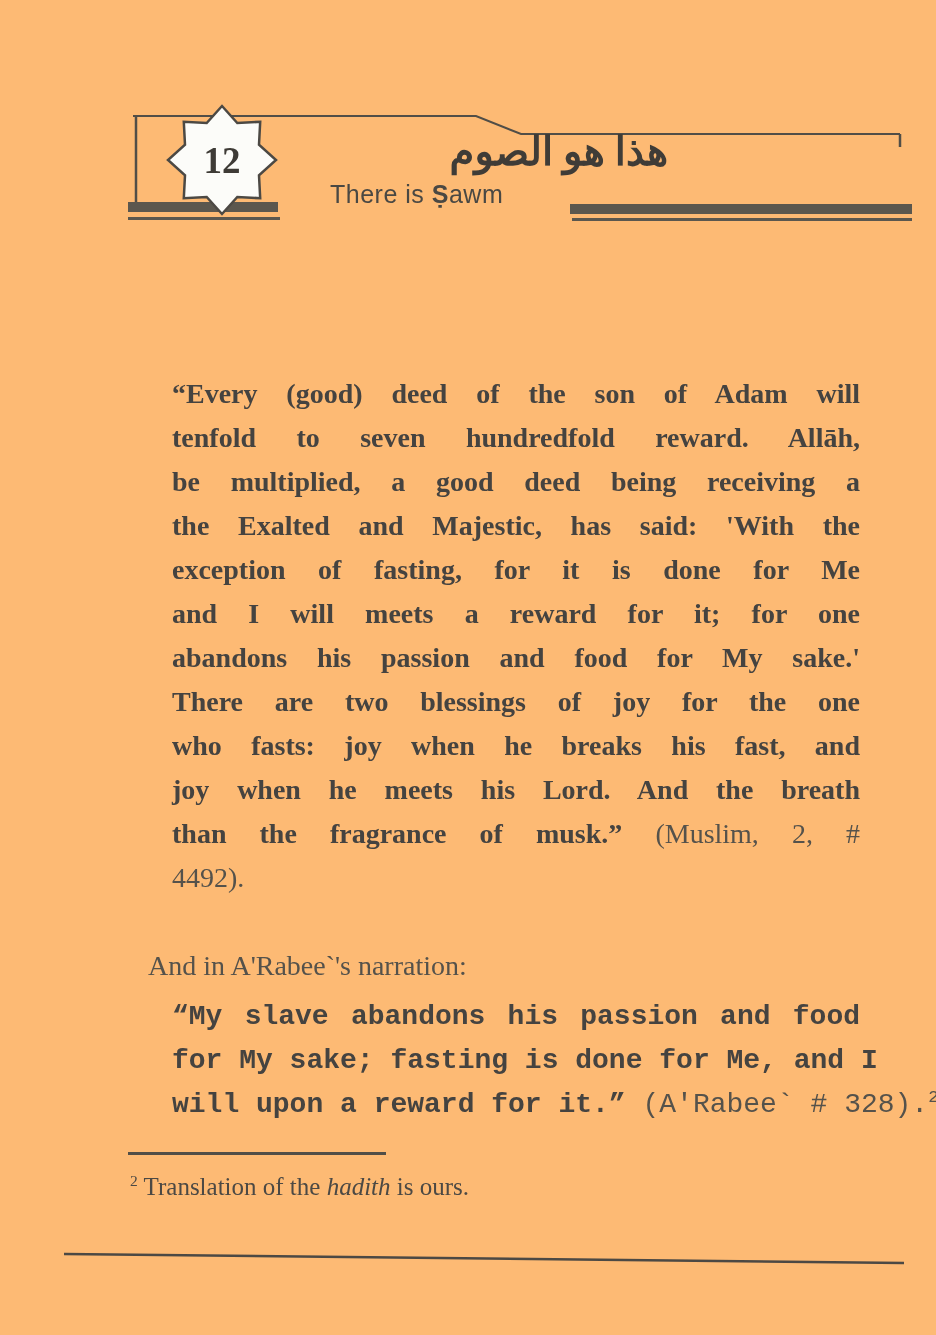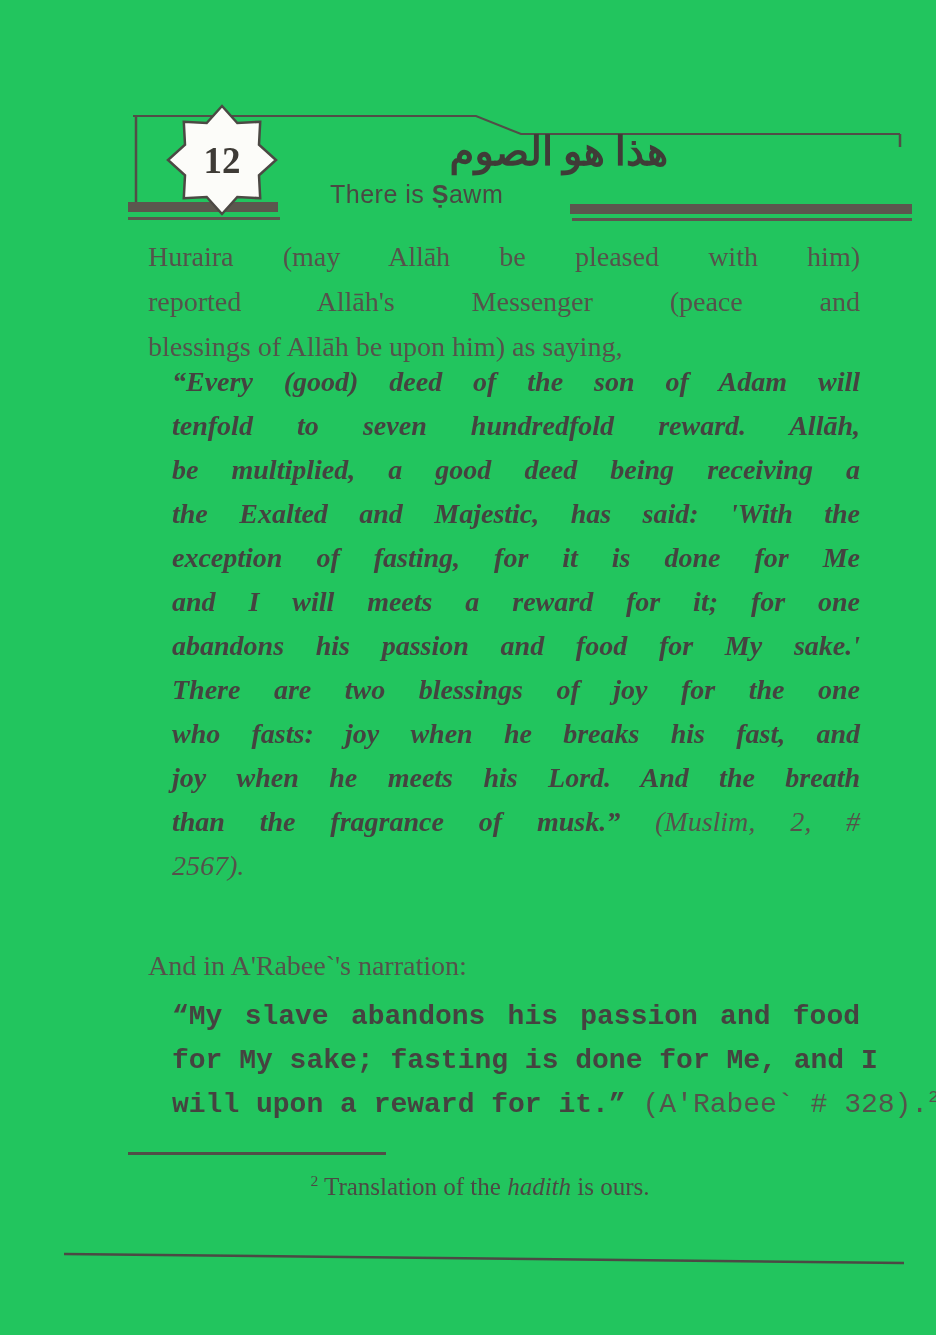--- a/index.html
+++ b/index.html
@@ -1,21 +1,21 @@
 <!DOCTYPE html>
 <html><head>
 <meta charset="utf-8">
 <style>
   html, body { margin: 0; padding: 0; background: #e8e8e6; }
   .page {
     position: relative;
     width: 936px;
     height: 1335px;
     margin: 0 auto;
-    background: #22c55e;
+    background: #fdba74;
     overflow: hidden;
     font-family: "Liberation Serif", "DejaVu Serif", serif;
     color: #55524b;
   }
   .abs { position: absolute; }
 
   
   .arabic-title {
     left: 448px; top: 128px; width: 220px;
     text-align: right;
@@ -55,21 +55,21 @@
 
   
   .footnote-sep {
     left: 128px; top: 1152px; width: 258px; height: 3px;
     background: #514e47;
   }
   .footnote {
     left: 130px; top: 1166px; width: 700px;
     font-size: 25px; color: #4c4944;
     line-height: 42px;
-    text-align: center;
+    text-align: left;
   }
   .footnote i { font-style: italic; }
 </style>
 </head>
 <body>
 
 <div class="page">
 
   <svg class="abs" style="left:0; top:0;" width="936" height="240">
 
@@ -84,39 +84,34 @@
     <rect x="572" y="218" width="340" height="3" fill="#5b574e"></rect>
 
     <polygon points="222,106 237.3,123 260.2,121.8 259,144.7 276,160 259,175.3 260.2,198.2 237.3,197 222,214 206.7,197 183.8,198.2 185,175.3 168,160 185,144.7 183.8,121.8 206.7,123" fill="#fcfcf9" stroke="#4c4944" stroke-width="2.5"></polygon>
     <text x="222" y="173" text-anchor="middle" font-family="Liberation Serif, DejaVu Serif, serif" font-size="37" font-weight="700" fill="#3e3b36">12</text>
   </svg>
 
   <div class="abs arabic-title">هذا هو الصوم</div>
 
   <div class="abs subtitle"><span>There is </span><span class="emph">Ṣ</span><span>awm</span></div>
 
-  <div class="textblock p1 p-regular" style="left:148px; top:234px; width:712px;">
-    <div class="ln">Huraira (may Allāh be pleased with him)</div>
-    <div class="ln">reported Allāh's Messenger (peace and</div>
-    <div class="ln last">blessings of Allāh be upon him) as saying,</div>
-  </div>
 
-  <div class="textblock q1 p-quote" style="left:172px; top:360px; width:688px;font-style:italic;">
+  <div class="textblock q1 p-quote" style="left:172px; top:372px; width:688px;">
     <div class="ln">“Every (good) deed of the son of Adam will</div>
     <div class="ln">tenfold to seven hundredfold reward. Allāh,</div>
     <div class="ln">be multiplied, a good deed being receiving a</div>
     <div class="ln">the Exalted and Majestic, has said: 'With the</div>
     <div class="ln">exception of fasting, for it is done for Me</div>
     <div class="ln">and I will meets a reward for it; for one</div>
     <div class="ln">abandons his passion and food for My sake.'</div>
     <div class="ln">There are two blessings of joy for the one</div>
     <div class="ln">who fasts: joy when he breaks his fast, and</div>
     <div class="ln">joy when he meets his Lord. And the breath</div>
     <div class="ln"><span>than the fragrance of musk.”</span> <span class="reg">(Muslim, 2, #</span></div>
-    <div class="ln last reg">2567).</div>
+    <div class="ln last reg">4492).</div>
   </div>
 
   <div class="textblock p2 p-regular" style="left:148px; top:943px; width:712px;">
     <div class="ln last">And in A'Rabee`'s narration:</div>
   </div>
 
   <div class="textblock q2 p-quote" style="left:172px; top:995px; width:688px;font-family:Liberation Mono, monospace;">
     <div class="ln">“My slave abandons his passion and food</div>
     <div class="ln">for My sake; fasting is done for Me, and I</div>
     <div class="ln last"><span>will upon a reward for it.”</span> <span class="reg">(A'Rabee` # 328).</span><sup class="fn reg">2</sup></div>

